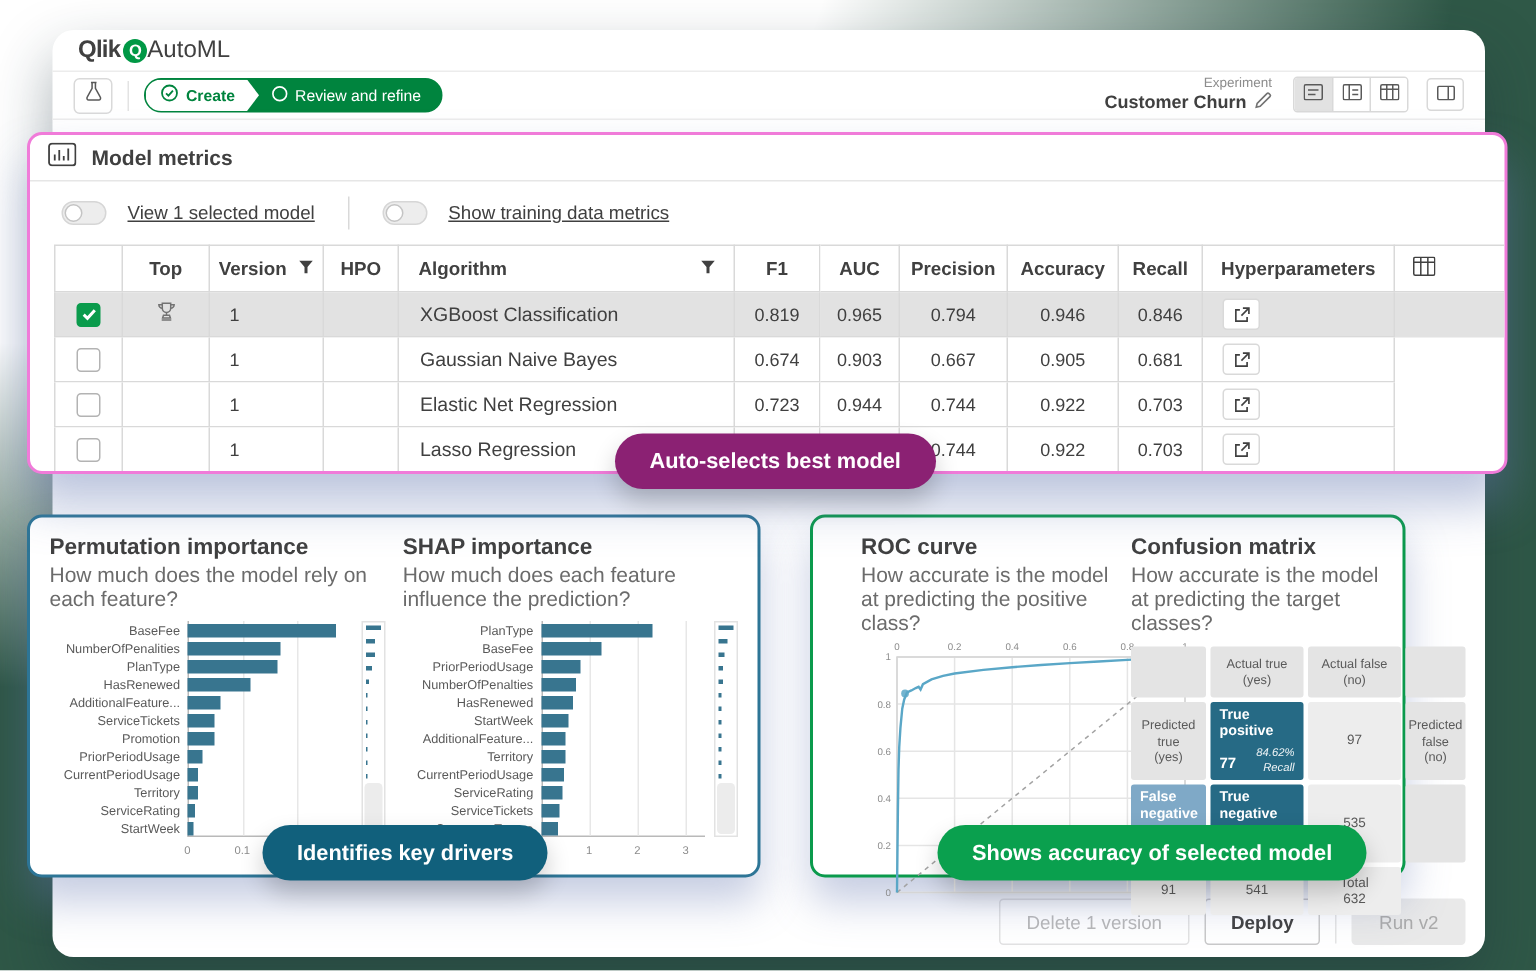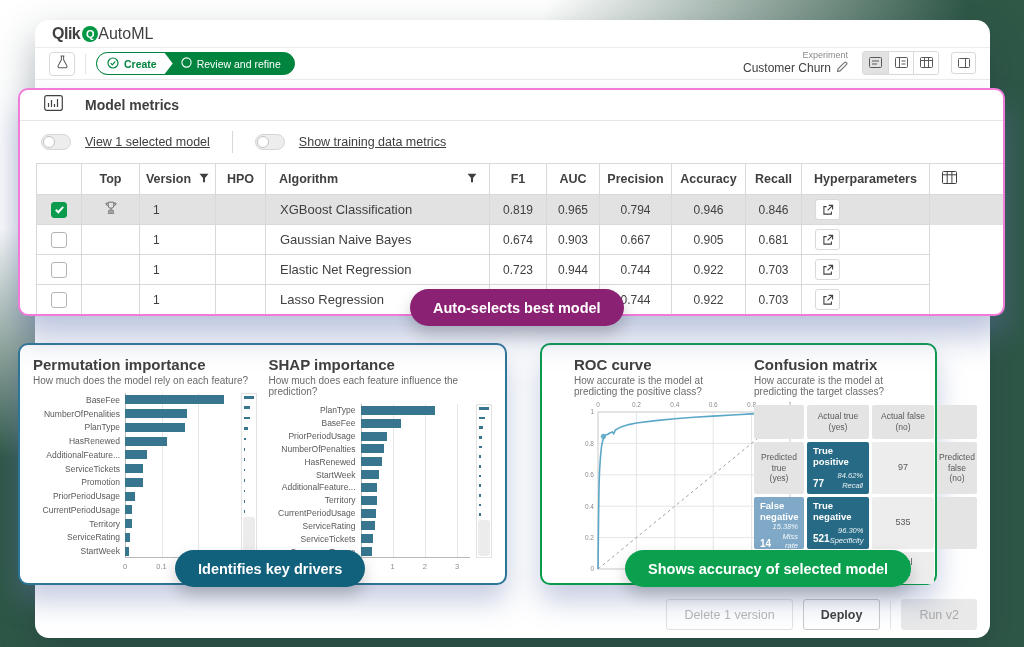--- a/index.html
+++ b/index.html
@@ -28,38 +28,38 @@
   .tb-divider{width:1px;height:20px;background:#e3e3e3;margin:0 10px;}
   .stepper{display:flex;align-items:stretch;height:23px;border:1.5px solid var(--step-green);
     border-radius:13px;overflow:hidden;background:var(--step-green);}
   .step1{display:flex;align-items:center;gap:5px;background:#fff;color:var(--step-green);
     font-weight:bold;font-size:10.5px;padding:0 16px 0 10px;
     clip-path:polygon(0 0,calc(100% - 8px) 0,100% 50%,calc(100% - 8px) 100%,0 100%);margin-right:-4px;}
   .step2{display:flex;align-items:center;gap:5px;color:#fff;font-size:10.5px;padding:0 13px 0 12px;}
   .toolbar-right{margin-left:auto;display:flex;align-items:center;gap:10px;}
   .experiment{text-align:right;line-height:1.15;margin-right:4px;}
   .exp-label{font-size:9px;color:#8c8c8c;}
-  .exp-name{font-size:12px;font-weight:normal;display:flex;align-items:center;gap:5px;justify-content:space-between;}
+  .exp-name{font-size:12px;font-weight:bold;display:flex;align-items:center;gap:5px;justify-content:space-between;}
   .view-group{display:flex;border:1px solid var(--line);border-radius:3px;overflow:hidden;}
   .view-btn{width:25px;height:22px;display:flex;align-items:center;justify-content:center;background:#fff;}
   .view-btn+.view-btn{border-left:1px solid var(--line);}
   .view-btn.active{background:#e2e2e2;}
   .panel-btn{width:25px;height:22px;border:1px solid var(--line);border-radius:3px;display:flex;
     align-items:center;justify-content:center;background:#fff;margin-left:2px;}
   .footer{position:absolute;right:13px;bottom:8px;display:flex;align-items:center;gap:10px;}
   .btn{height:31px;padding:0 17px;border-radius:3px;font-size:12.5px;display:flex;align-items:center;background:#fff;}
   .btn-ghost{border:1px solid #e2e2e2;color:#b8b8b8;}
   .btn-deploy{border:1px solid #c9c9c9;color:var(--ink);font-weight:bold;}
   .f-divider{width:1px;height:28px;background:#e4e4e4;}
   .btn-disabled{background:#e9e9e9;color:#ababab;border:1px solid #e9e9e9;}
   
   .metrics-card{position:absolute;left:18px;top:88px;width:987px;height:228px;background:#fff;
     border:2px solid var(--card-pink);border-radius:10px;overflow:hidden;z-index:5;
     box-shadow:0 20px 32px rgba(104,124,180,.45);}
-  .mc-header{height:31px;display:flex;align-items:center;gap:22px;padding:0 24px;border-bottom:1px solid #e6e6e6;}
+  .mc-header{height:31px;display:flex;align-items:center;gap:10px;padding:0 12px;border-bottom:1px solid #e6e6e6;}
   .mc-title{font-weight:bold;font-size:14px;}
   .mc-toggles{height:42px;display:flex;align-items:center;padding:0 21px;gap:14px;text-decoration:underline;}
   .toggle{width:30px;height:16px;border-radius:9px;background:#ededed;border:1px solid #d6d6d6;position:relative;}
   .toggle .knob{position:absolute;left:1px;top:1px;width:12px;height:12px;border-radius:50%;background:#fff;
     border:1px solid #c4c4c4;}
   .toggle-label{font-size:12.5px;}
   .mt-divider{width:1px;height:22px;background:var(--line);margin:0 8px;}
   .t-row{display:grid;grid-template-columns:46px 58px 76px 50px 224px 57px 53px 72px 74px 56px 128px 1fr;margin-left:16px;}
   .t-cell{border-right:1px solid var(--line);border-bottom:1px solid var(--line);display:flex;align-items:center;
     justify-content:center;font-size:12px;background:#fff;height:30px;}
@@ -83,21 +83,21 @@
   .badge-auto{left:410px;top:289px;background:var(--badge-magenta);}
   .badge-drivers{left:175px;top:550px;background:var(--badge-teal);}
   .badge-accuracy{left:625px;top:550px;background:var(--badge-green);}
   
   .chart-card{position:absolute;top:343px;height:242px;background:#fff;border-radius:10px;z-index:4;
     display:flex;padding:11px 13px;gap:12px;box-shadow:0 16px 28px rgba(104,124,180,.38);}
   .card-left{left:18px;width:489px;border:2px solid var(--card-blue);}
   .card-right{left:540px;width:397px;border:2px solid var(--card-green);padding-left:32px;}
   .chart{flex:1;display:flex;flex-direction:column;min-width:0;}
   .chart-title{font-size:15px;font-weight:bold;}
-  .chart-sub{font-size:10px;color:#6b6b6b;margin-top:2px;}
+  .chart-sub{font-size:14px;color:#6b6b6b;margin-top:2px;}
   .hchart{position:relative;flex:1;margin-top:5px;}
   .h-grid{position:absolute;left:92px;right:22px;top:2px;bottom:14px;border-left:1px solid #b9b9b9;
     border-bottom:1px solid #b9b9b9;}
   .h-gridline{position:absolute;top:0;bottom:0;width:1px;background:#e7e7e7;}
   .h-rows{position:absolute;left:0;right:22px;top:2px;bottom:14px;display:flex;flex-direction:column;
     justify-content:space-around;}
   .h-row{display:flex;align-items:center;height:10px;}
   .h-label{width:92px;flex:none;text-align:right;font-size:8.5px;color:var(--ink2);padding-right:5px;
     white-space:nowrap;overflow:hidden;}
   .h-track{flex:1;height:9px;position:relative;}

